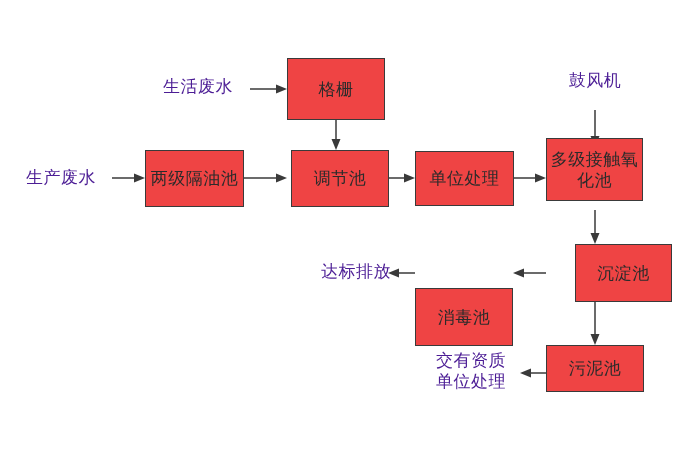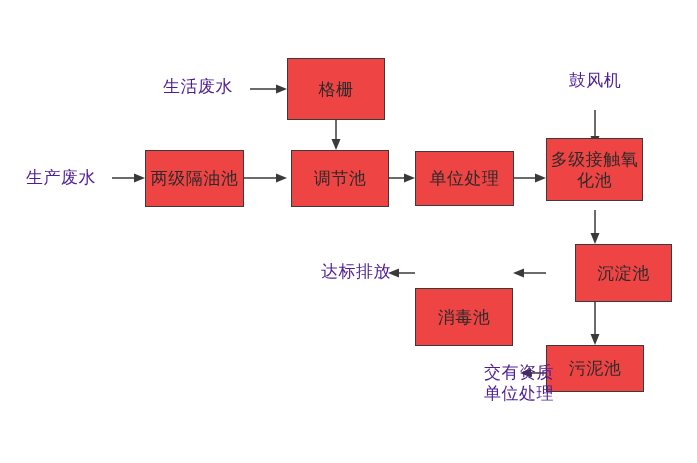--- a/index.html
+++ b/index.html
@@ -142,16 +142,16 @@
   <div class="node" style="left:546px; top:345px; width:98px; height:47px;">污泥池</div>
 
   <div class="label" style="left:155px; top:74px; width:86px; height:26px;">生活废水</div>
 
   <div class="label" style="left:18px; top:165px; width:86px; height:26px;text-align:center;">生产废水</div>
 
   <div class="label" style="left:561px; top:68px; width:68px; height:26px;">鼓风机</div>
 
   <div class="label" style="left:297px; top:259px; width:86px; height:26px;margin-left:16px;">达标排放</div>
 
-  <div class="label" style="left:430px; top:360px; width:82px; height:46px;margin-left:48px;">交有资质
+  <div class="label" style="left:430px; top:348px; width:82px; height:46px;">交有资质
 单位处理</div>
 
 </div>
 
 </body></html>

